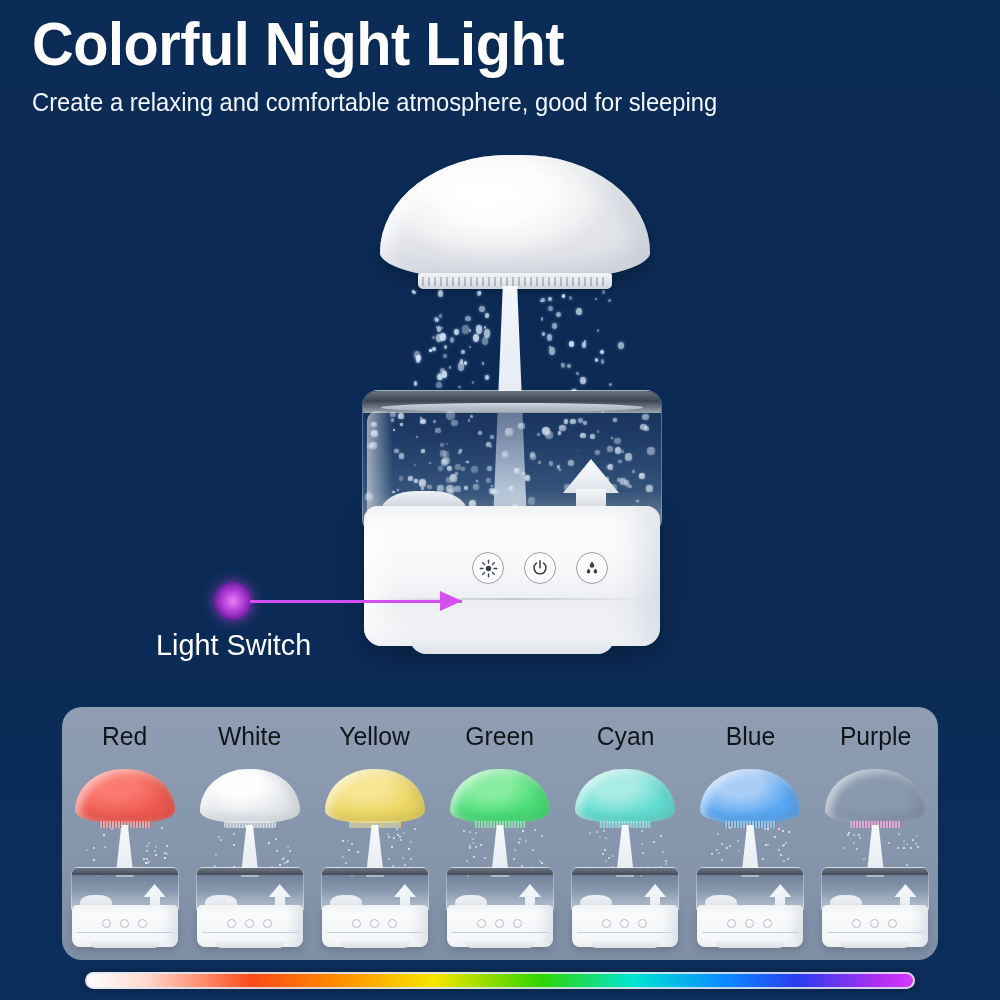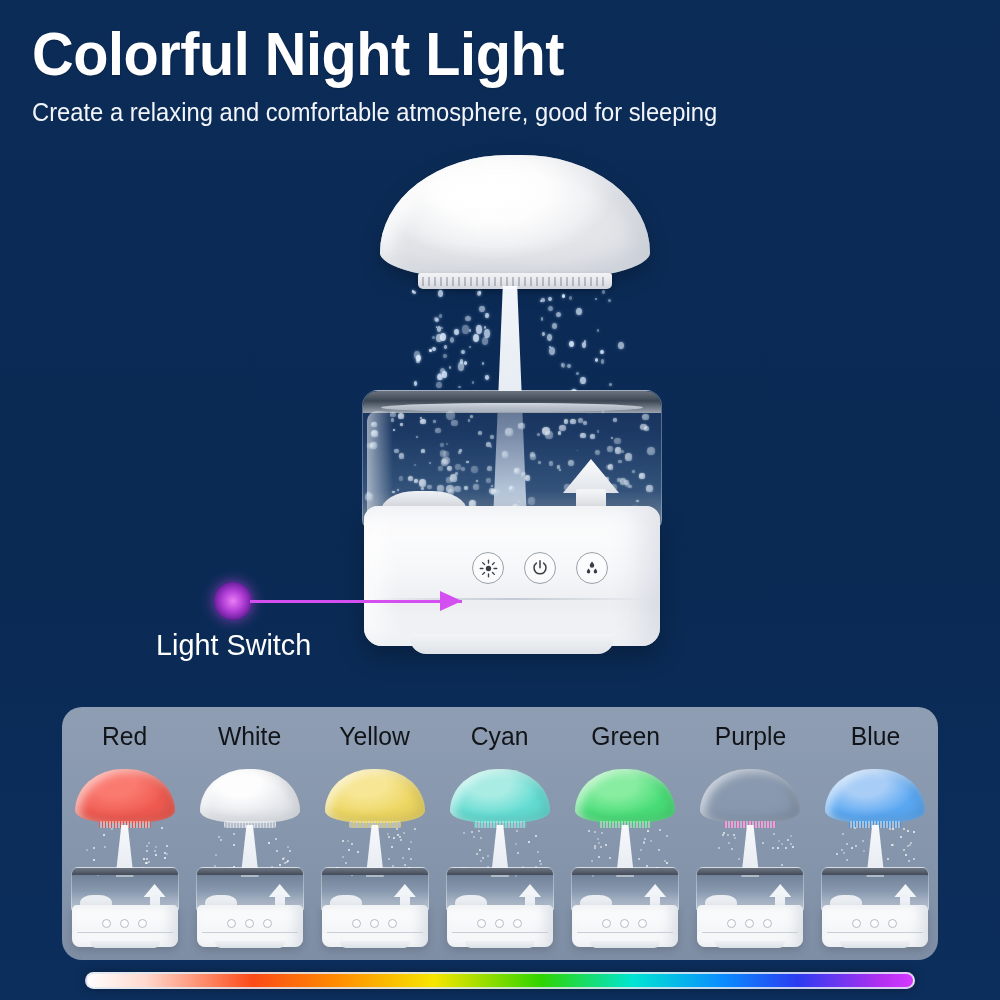--- a/index.html
+++ b/index.html
@@ -12,21 +12,21 @@
   }
 
   #page {
     position: relative;
     width: 1000px; height: 1000px;
     background: linear-gradient(180deg, #0c2c58 0%, #0a2a54 55%, #0c2e5c 100%);
     overflow: hidden;
   }
 
   
-  .header { position: absolute; left: 32px; top: 22px; width: 930px; }
+  .header { position: absolute; left: 32px; top: 12px; width: 930px; }
   .title {
     font-size: 62px;
     font-weight: 700;
     color: #ffffff;
     letter-spacing: -0.5px;
     line-height: 1.04;
     font-family: "Liberation Sans", sans-serif;
     transform: scaleX(0.93);
     transform-origin: left center;
     text-shadow: 0 1px 2px rgba(0,0,0,0.25);
@@ -762,72 +762,20 @@
                 <span></span>
                 <span></span>
                 <span></span>
               </div>
               <div class="seam"></div>
               <div class="foot"></div>
             </div>
           </div>
         </div>
         <div class="swatch">
-          <div class="swatch-label">Cyan</div>
-          <div class="mini">
-            <div class="mini-cap" style="background: radial-gradient(52px 34px at 40% 26%, rgb(168, 236, 228) 0%, rgb(168, 236, 228) 40%, rgb(99, 220, 210) 100%);"></div>
-            <div class="mini-rim" style="background: repeating-linear-gradient(90deg, rgb(66, 214, 205) 0px, rgb(66, 214, 205) 1px, rgba(255, 255, 255, 0.45) 1px, rgba(255, 255, 255, 0.45) 3px);"></div>
-            <div class="mini-rain">
-              <i style="left: 55.6822px; top: 3.07119px; opacity: 0.591417;"></i>
-              <i style="left: 16.3923px; top: 25.6401px; opacity: 0.711646;"></i>
-              <i style="left: 20.101px; top: 9.9963px; opacity: 0.521191;"></i>
-              <i style="left: 71.4533px; top: 44.908px; opacity: 0.446013;"></i>
-              <i style="left: 17.7635px; top: 3.31934px; opacity: 0.641741;"></i>
-              <i style="left: 68.0711px; top: 14.4591px; opacity: 0.9725;"></i>
-              <i style="left: 75.07px; top: 7.85226px; opacity: 0.850563;"></i>
-              <i style="left: 56.8235px; top: 25.1344px; opacity: 0.710571;"></i>
-              <i style="left: 55.0115px; top: 47.5675px; opacity: 0.642065;"></i>
-              <i style="left: 62.0364px; top: 38.5809px; opacity: 0.434516;"></i>
-              <i style="left: 22.4674px; top: 29.6037px; opacity: 0.727395;"></i>
-              <i style="left: 18.5252px; top: 22.4936px; opacity: 0.891451;"></i>
-              <i style="left: 3.42616px; top: 39.8156px; opacity: 0.592389;"></i>
-              <i style="left: 74.6085px; top: 39.0512px; opacity: 0.520952;"></i>
-              <i style="left: 13.4006px; top: 9.40741px; opacity: 0.455496;"></i>
-              <i style="left: 55.3936px; top: 15.8529px; opacity: 0.42233;"></i>
-              <i style="left: 27.0075px; top: 28.0638px; opacity: 0.492713;"></i>
-              <i style="left: 80.3472px; top: 35.5216px; opacity: 0.557387;"></i>
-              <i style="left: 79.5004px; top: 33.2111px; opacity: 0.733598;"></i>
-              <i style="left: 3.42862px; top: 5.21214px; opacity: 0.50321;"></i>
-              <i style="left: 11.1868px; top: 4.38313px; opacity: 0.720162;"></i>
-              <i style="left: 21.0329px; top: 43.443px; opacity: 0.519059;"></i>
-              <i style="left: 67.1336px; top: 46.3918px; opacity: 0.7499;"></i>
-              <i style="left: 19.6557px; top: 33.2294px; opacity: 0.462685;"></i>
-              <i style="left: 76.7657px; top: 23.956px; opacity: 0.507415;"></i>
-              <i style="left: 26.6303px; top: 38.5714px; opacity: 0.53409;"></i>
-            </div>
-            <div class="mini-stem"></div>
-            <div class="mini-tank">
-              <div class="mini-rock"></div>
-              <div class="mini-house">
-                <div class="r"></div>
-                <div class="b"></div>
-              </div>
-            </div>
-            <div class="mini-base">
-              <div class="mini-btns">
-                <span></span>
-                <span></span>
-                <span></span>
-              </div>
-              <div class="seam"></div>
-              <div class="foot"></div>
-            </div>
-          </div>
-        </div>
-        <div class="swatch">
           <div class="swatch-label">Green</div>
           <div class="mini">
             <div class="mini-cap" style="background: radial-gradient(52px 34px at 40% 26%, rgb(136, 237, 160) 0%, rgb(136, 237, 160) 40%, rgb(73, 221, 120) 100%);"></div>
             <div class="mini-rim" style="background: repeating-linear-gradient(90deg, rgb(54, 212, 106) 0px, rgb(54, 212, 106) 1px, rgba(255, 255, 255, 0.45) 1px, rgba(255, 255, 255, 0.45) 3px);"></div>
             <div class="mini-rain">
               <i style="left: 8.68297px; top: 4.48539px; opacity: 0.609558;"></i>
               <i style="left: 57.6942px; top: 13.5823px; opacity: 0.439473;"></i>
               <i style="left: 8.57119px; top: 19.9014px; opacity: 0.717999;"></i>
               <i style="left: 59.4806px; top: 43.4428px; opacity: 0.495136;"></i>
               <i style="left: 80.589px; top: 8.20638px; opacity: 0.620885;"></i>
@@ -871,48 +819,51 @@
                 <span></span>
                 <span></span>
                 <span></span>
               </div>
               <div class="seam"></div>
               <div class="foot"></div>
             </div>
           </div>
         </div>
         <div class="swatch">
-          <div class="swatch-label">Purple</div>
+          <div class="swatch-label">Cyan</div>
           <div class="mini">
-            <div class="mini-cap"></div>
-            <div class="mini-rim" style="background: repeating-linear-gradient(90deg, rgb(244, 81, 188) 0px, rgb(244, 81, 188) 1px, rgba(255, 255, 255, 0.45) 1px, rgba(255, 255, 255, 0.45) 3px);"></div>
+            <div class="mini-cap" style="background: radial-gradient(52px 34px at 40% 26%, rgb(168, 236, 228) 0%, rgb(168, 236, 228) 40%, rgb(99, 220, 210) 100%);"></div>
+            <div class="mini-rim" style="background: repeating-linear-gradient(90deg, rgb(66, 214, 205) 0px, rgb(66, 214, 205) 1px, rgba(255, 255, 255, 0.45) 1px, rgba(255, 255, 255, 0.45) 3px);"></div>
             <div class="mini-rain">
-              <i style="left: 67.6918px; top: 13.484px; opacity: 0.404601;"></i>
-              <i style="left: 61.3453px; top: 20.0776px; opacity: 0.795509;"></i>
-              <i style="left: 21.6498px; top: 42.1374px; opacity: 0.531906;"></i>
-              <i style="left: 79.7089px; top: 16.0862px; opacity: 0.550247;"></i>
-              <i style="left: 23.6892px; top: 9.92387px; opacity: 0.500532;"></i>
-              <i style="left: 70.4958px; top: 15.7549px; opacity: 0.435303;"></i>
-              <i style="left: 80.157px; top: 8.16337px; opacity: 0.421119;"></i>
-              <i style="left: 52.0873px; top: 14.7817px; opacity: 0.682706;"></i>
-              <i style="left: 74.6137px; top: 19.758px; opacity: 0.844138;"></i>
-              <i style="left: 7.90122px; top: 20.2253px; opacity: 0.571739;"></i>
-              <i style="left: 62.912px; top: 5.82181px; opacity: 0.585059;"></i>
-              <i style="left: 76.8075px; top: 11.6965px; opacity: 0.791363;"></i>
-              <i style="left: 81.4021px; top: 18.7934px; opacity: 0.896278;"></i>
-              <i style="left: 20.4733px; top: 20.6957px; opacity: 0.658174;"></i>
-              <i style="left: 27.5987px; top: 31.0519px; opacity: 0.492719;"></i>
-              <i style="left: 12.6944px; top: 4.61132px; opacity: 0.850021;"></i>
-              <i style="left: 22.9834px; top: 7.04156px; opacity: 0.796602;"></i>
-              <i style="left: 17.1382px; top: 6.69403px; opacity: 0.591795;"></i>
-              <i style="left: 11.6986px; top: 6.85556px; opacity: 0.77082;"></i>
-              <i style="left: 76.849px; top: 45.5233px; opacity: 0.573765;"></i>
-              <i style="left: 70.9405px; top: 36.6942px; opacity: 0.690718;"></i>
-              <i style="left: 67.1199px; top: 19.7541px; opacity: 0.989614;"></i>
-              <i style="left: 17.554px; top: 14.7029px; opacity: 0.520455;"></i>
+              <i style="left: 55.6822px; top: 3.07119px; opacity: 0.591417;"></i>
+              <i style="left: 16.3923px; top: 25.6401px; opacity: 0.711646;"></i>
+              <i style="left: 20.101px; top: 9.9963px; opacity: 0.521191;"></i>
+              <i style="left: 71.4533px; top: 44.908px; opacity: 0.446013;"></i>
+              <i style="left: 17.7635px; top: 3.31934px; opacity: 0.641741;"></i>
+              <i style="left: 68.0711px; top: 14.4591px; opacity: 0.9725;"></i>
+              <i style="left: 75.07px; top: 7.85226px; opacity: 0.850563;"></i>
+              <i style="left: 56.8235px; top: 25.1344px; opacity: 0.710571;"></i>
+              <i style="left: 55.0115px; top: 47.5675px; opacity: 0.642065;"></i>
+              <i style="left: 62.0364px; top: 38.5809px; opacity: 0.434516;"></i>
+              <i style="left: 22.4674px; top: 29.6037px; opacity: 0.727395;"></i>
+              <i style="left: 18.5252px; top: 22.4936px; opacity: 0.891451;"></i>
+              <i style="left: 3.42616px; top: 39.8156px; opacity: 0.592389;"></i>
+              <i style="left: 74.6085px; top: 39.0512px; opacity: 0.520952;"></i>
+              <i style="left: 13.4006px; top: 9.40741px; opacity: 0.455496;"></i>
+              <i style="left: 55.3936px; top: 15.8529px; opacity: 0.42233;"></i>
+              <i style="left: 27.0075px; top: 28.0638px; opacity: 0.492713;"></i>
+              <i style="left: 80.3472px; top: 35.5216px; opacity: 0.557387;"></i>
+              <i style="left: 79.5004px; top: 33.2111px; opacity: 0.733598;"></i>
+              <i style="left: 3.42862px; top: 5.21214px; opacity: 0.50321;"></i>
+              <i style="left: 11.1868px; top: 4.38313px; opacity: 0.720162;"></i>
+              <i style="left: 21.0329px; top: 43.443px; opacity: 0.519059;"></i>
+              <i style="left: 67.1336px; top: 46.3918px; opacity: 0.7499;"></i>
+              <i style="left: 19.6557px; top: 33.2294px; opacity: 0.462685;"></i>
+              <i style="left: 76.7657px; top: 23.956px; opacity: 0.507415;"></i>
+              <i style="left: 26.6303px; top: 38.5714px; opacity: 0.53409;"></i>
             </div>
             <div class="mini-stem"></div>
             <div class="mini-tank">
               <div class="mini-rock"></div>
               <div class="mini-house">
                 <div class="r"></div>
                 <div class="b"></div>
               </div>
             </div>
             <div class="mini-base">
@@ -975,18 +926,67 @@
               <div class="mini-btns">
                 <span></span>
                 <span></span>
                 <span></span>
               </div>
               <div class="seam"></div>
               <div class="foot"></div>
             </div>
           </div>
         </div>
+        <div class="swatch">
+          <div class="swatch-label">Purple</div>
+          <div class="mini">
+            <div class="mini-cap"></div>
+            <div class="mini-rim" style="background: repeating-linear-gradient(90deg, rgb(244, 81, 188) 0px, rgb(244, 81, 188) 1px, rgba(255, 255, 255, 0.45) 1px, rgba(255, 255, 255, 0.45) 3px);"></div>
+            <div class="mini-rain">
+              <i style="left: 67.6918px; top: 13.484px; opacity: 0.404601;"></i>
+              <i style="left: 61.3453px; top: 20.0776px; opacity: 0.795509;"></i>
+              <i style="left: 21.6498px; top: 42.1374px; opacity: 0.531906;"></i>
+              <i style="left: 79.7089px; top: 16.0862px; opacity: 0.550247;"></i>
+              <i style="left: 23.6892px; top: 9.92387px; opacity: 0.500532;"></i>
+              <i style="left: 70.4958px; top: 15.7549px; opacity: 0.435303;"></i>
+              <i style="left: 80.157px; top: 8.16337px; opacity: 0.421119;"></i>
+              <i style="left: 52.0873px; top: 14.7817px; opacity: 0.682706;"></i>
+              <i style="left: 74.6137px; top: 19.758px; opacity: 0.844138;"></i>
+              <i style="left: 7.90122px; top: 20.2253px; opacity: 0.571739;"></i>
+              <i style="left: 62.912px; top: 5.82181px; opacity: 0.585059;"></i>
+              <i style="left: 76.8075px; top: 11.6965px; opacity: 0.791363;"></i>
+              <i style="left: 81.4021px; top: 18.7934px; opacity: 0.896278;"></i>
+              <i style="left: 20.4733px; top: 20.6957px; opacity: 0.658174;"></i>
+              <i style="left: 27.5987px; top: 31.0519px; opacity: 0.492719;"></i>
+              <i style="left: 12.6944px; top: 4.61132px; opacity: 0.850021;"></i>
+              <i style="left: 22.9834px; top: 7.04156px; opacity: 0.796602;"></i>
+              <i style="left: 17.1382px; top: 6.69403px; opacity: 0.591795;"></i>
+              <i style="left: 11.6986px; top: 6.85556px; opacity: 0.77082;"></i>
+              <i style="left: 76.849px; top: 45.5233px; opacity: 0.573765;"></i>
+              <i style="left: 70.9405px; top: 36.6942px; opacity: 0.690718;"></i>
+              <i style="left: 67.1199px; top: 19.7541px; opacity: 0.989614;"></i>
+              <i style="left: 17.554px; top: 14.7029px; opacity: 0.520455;"></i>
+            </div>
+            <div class="mini-stem"></div>
+            <div class="mini-tank">
+              <div class="mini-rock"></div>
+              <div class="mini-house">
+                <div class="r"></div>
+                <div class="b"></div>
+              </div>
+            </div>
+            <div class="mini-base">
+              <div class="mini-btns">
+                <span></span>
+                <span></span>
+                <span></span>
+              </div>
+              <div class="seam"></div>
+              <div class="foot"></div>
+            </div>
+          </div>
+        </div>
       </div>
   </div>
 
   <div class="grad-bar"></div>
 
 </div>
 
 </body></html>

